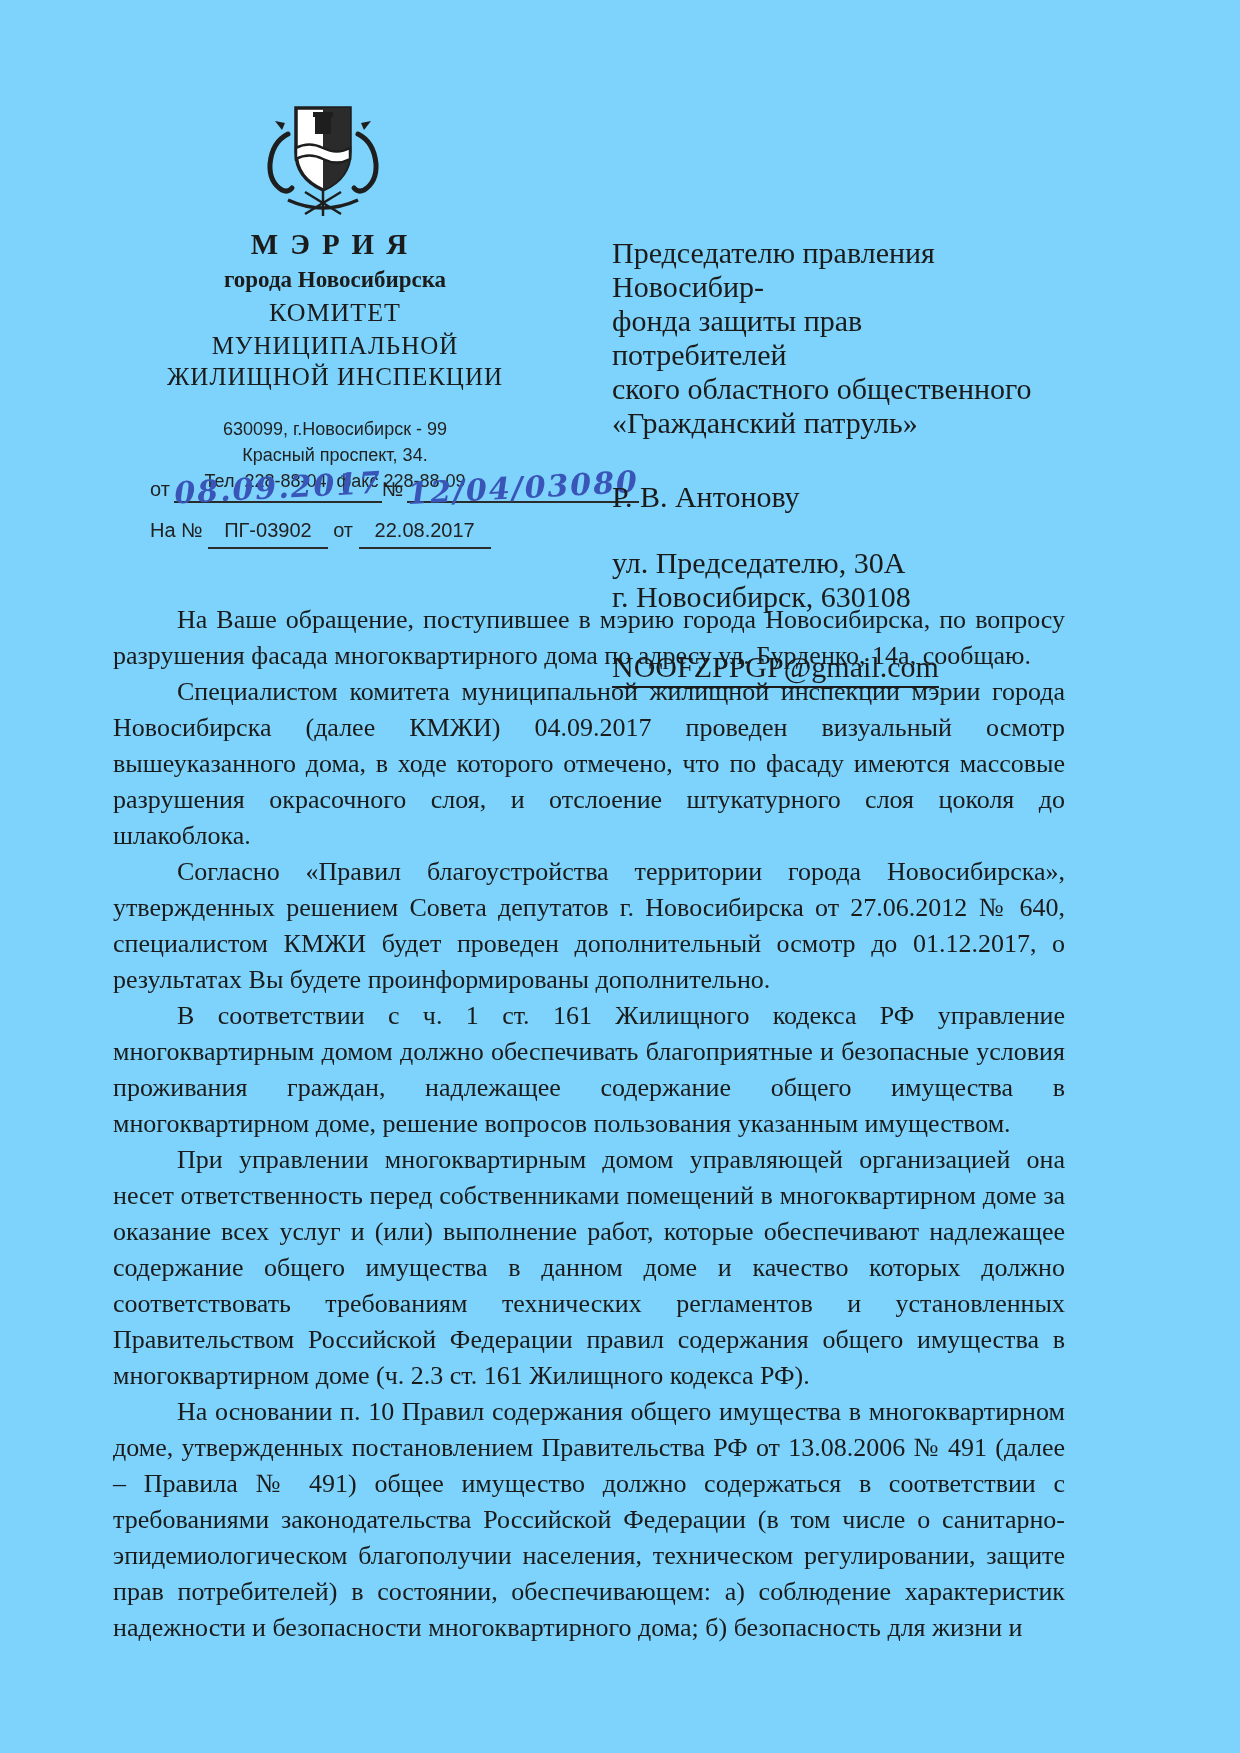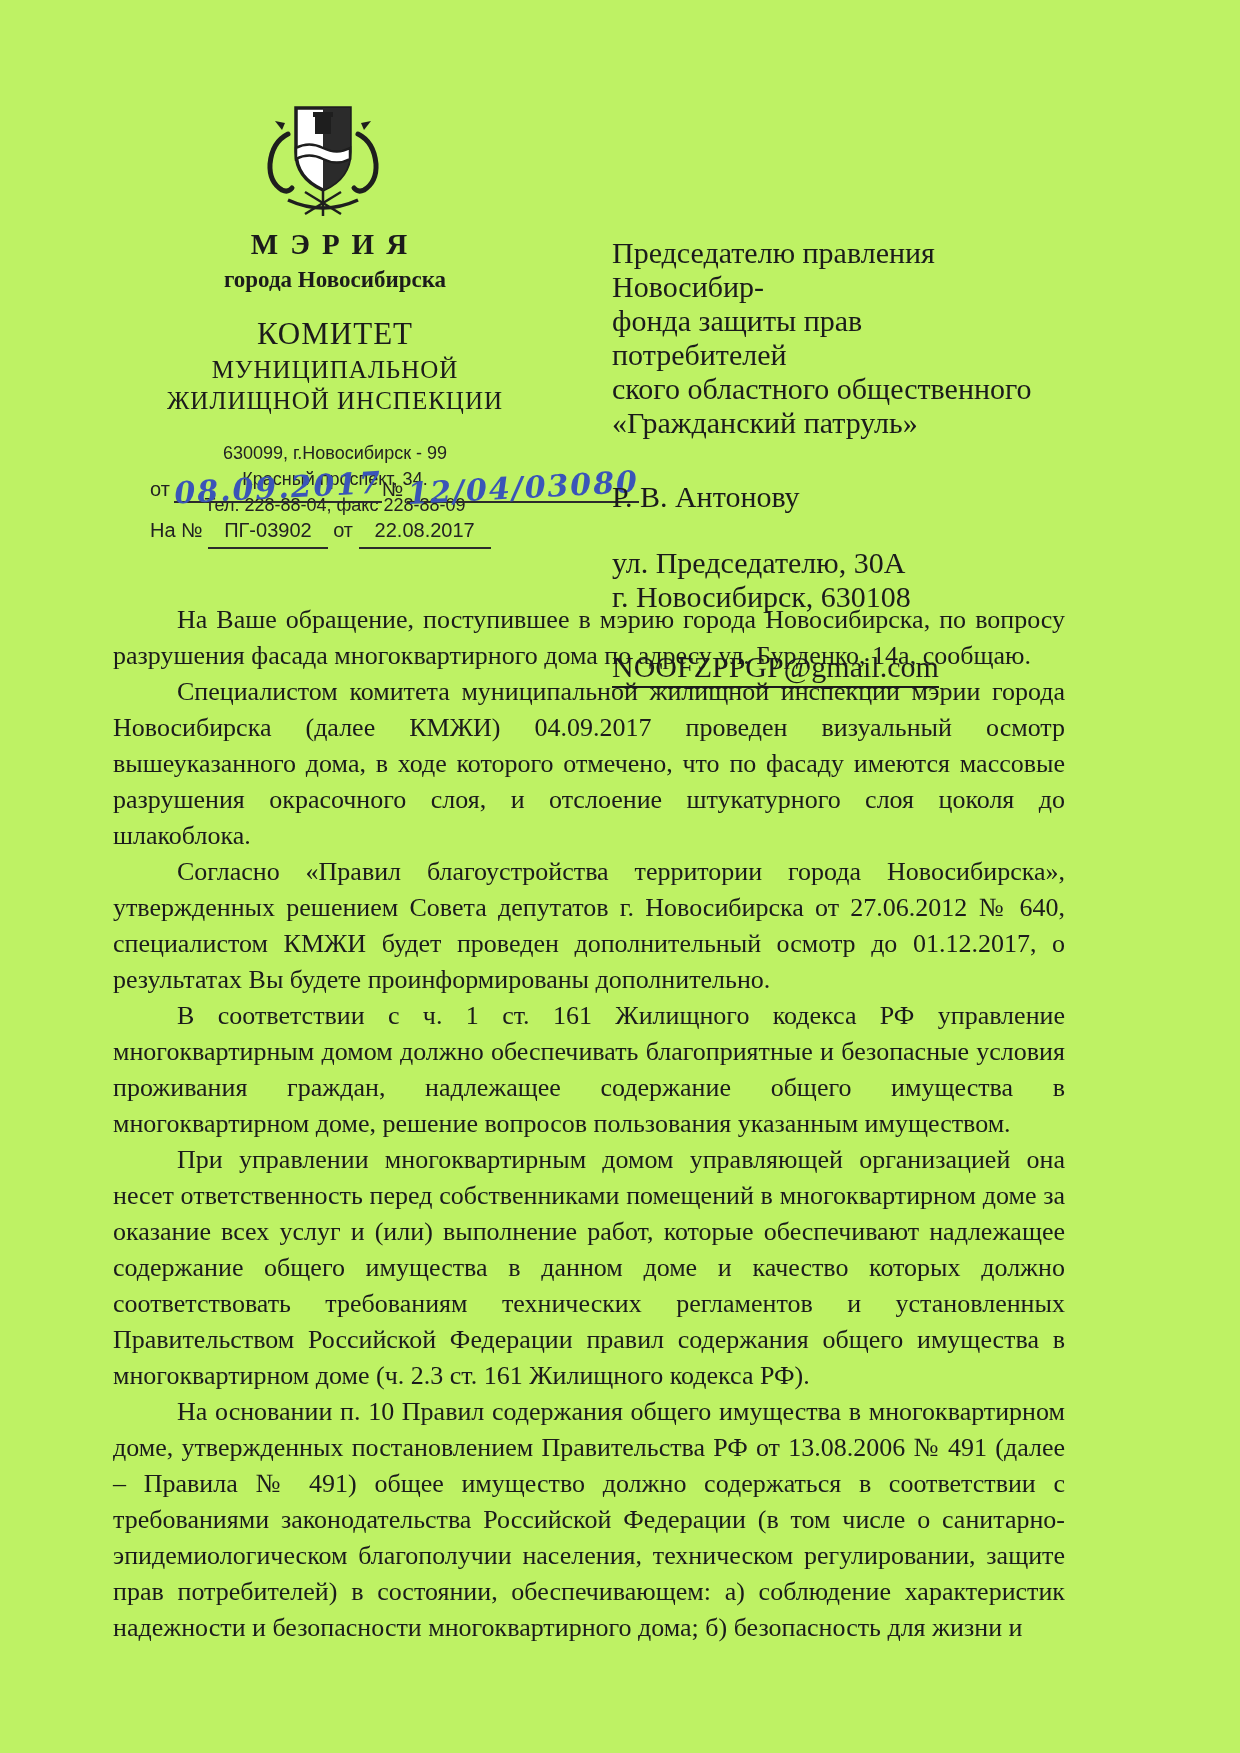--- a/index.html
+++ b/index.html
@@ -1,34 +1,34 @@
 <!DOCTYPE html>
 <html><head>
 <meta charset="utf-8">
 <style>
   html,body{margin:0;padding:0;background:#e8e8e8;}
   .page{
     position:relative;
     width:1240px;height:1753px;
     margin:0 auto;
-    background:#bef264;
+    background:#7dd3fc;
     color:#1b1b1b;
     font-family:"Liberation Serif", serif;
     overflow:hidden;
     text-decoration:underline;
   }
   
   .emblem{position:absolute;left:258px;top:96px;width:130px;height:125px;}
   .org-block{
     position:absolute;left:140px;top:226px;width:390px;
     text-align:center;line-height:1.25;
   }
   .org-l1{font-size:29px;font-weight:bold;letter-spacing:12px;}
   .org-l2{font-size:23px;font-weight:bold;margin-top:4px;}
-  .org-l3{font-size:31px;margin-top:20px;letter-spacing:1px;}
+  .org-l3{font-size:26px;margin-top:2px;letter-spacing:1px;}
   .org-l4{font-size:25px;letter-spacing:1px;}
   .org-l5{font-size:25px;letter-spacing:1px;}
   .contacts{
     font-family:"Liberation Sans", sans-serif;
     font-size:18px;line-height:26px;margin-top:24px;color:#222;
   }
   
   .ref-block{
     position:absolute;left:150px;top:438px;width:430px;
     font-family:"Liberation Sans", sans-serif;font-size:20px;color:#222;margin-top:23px;

